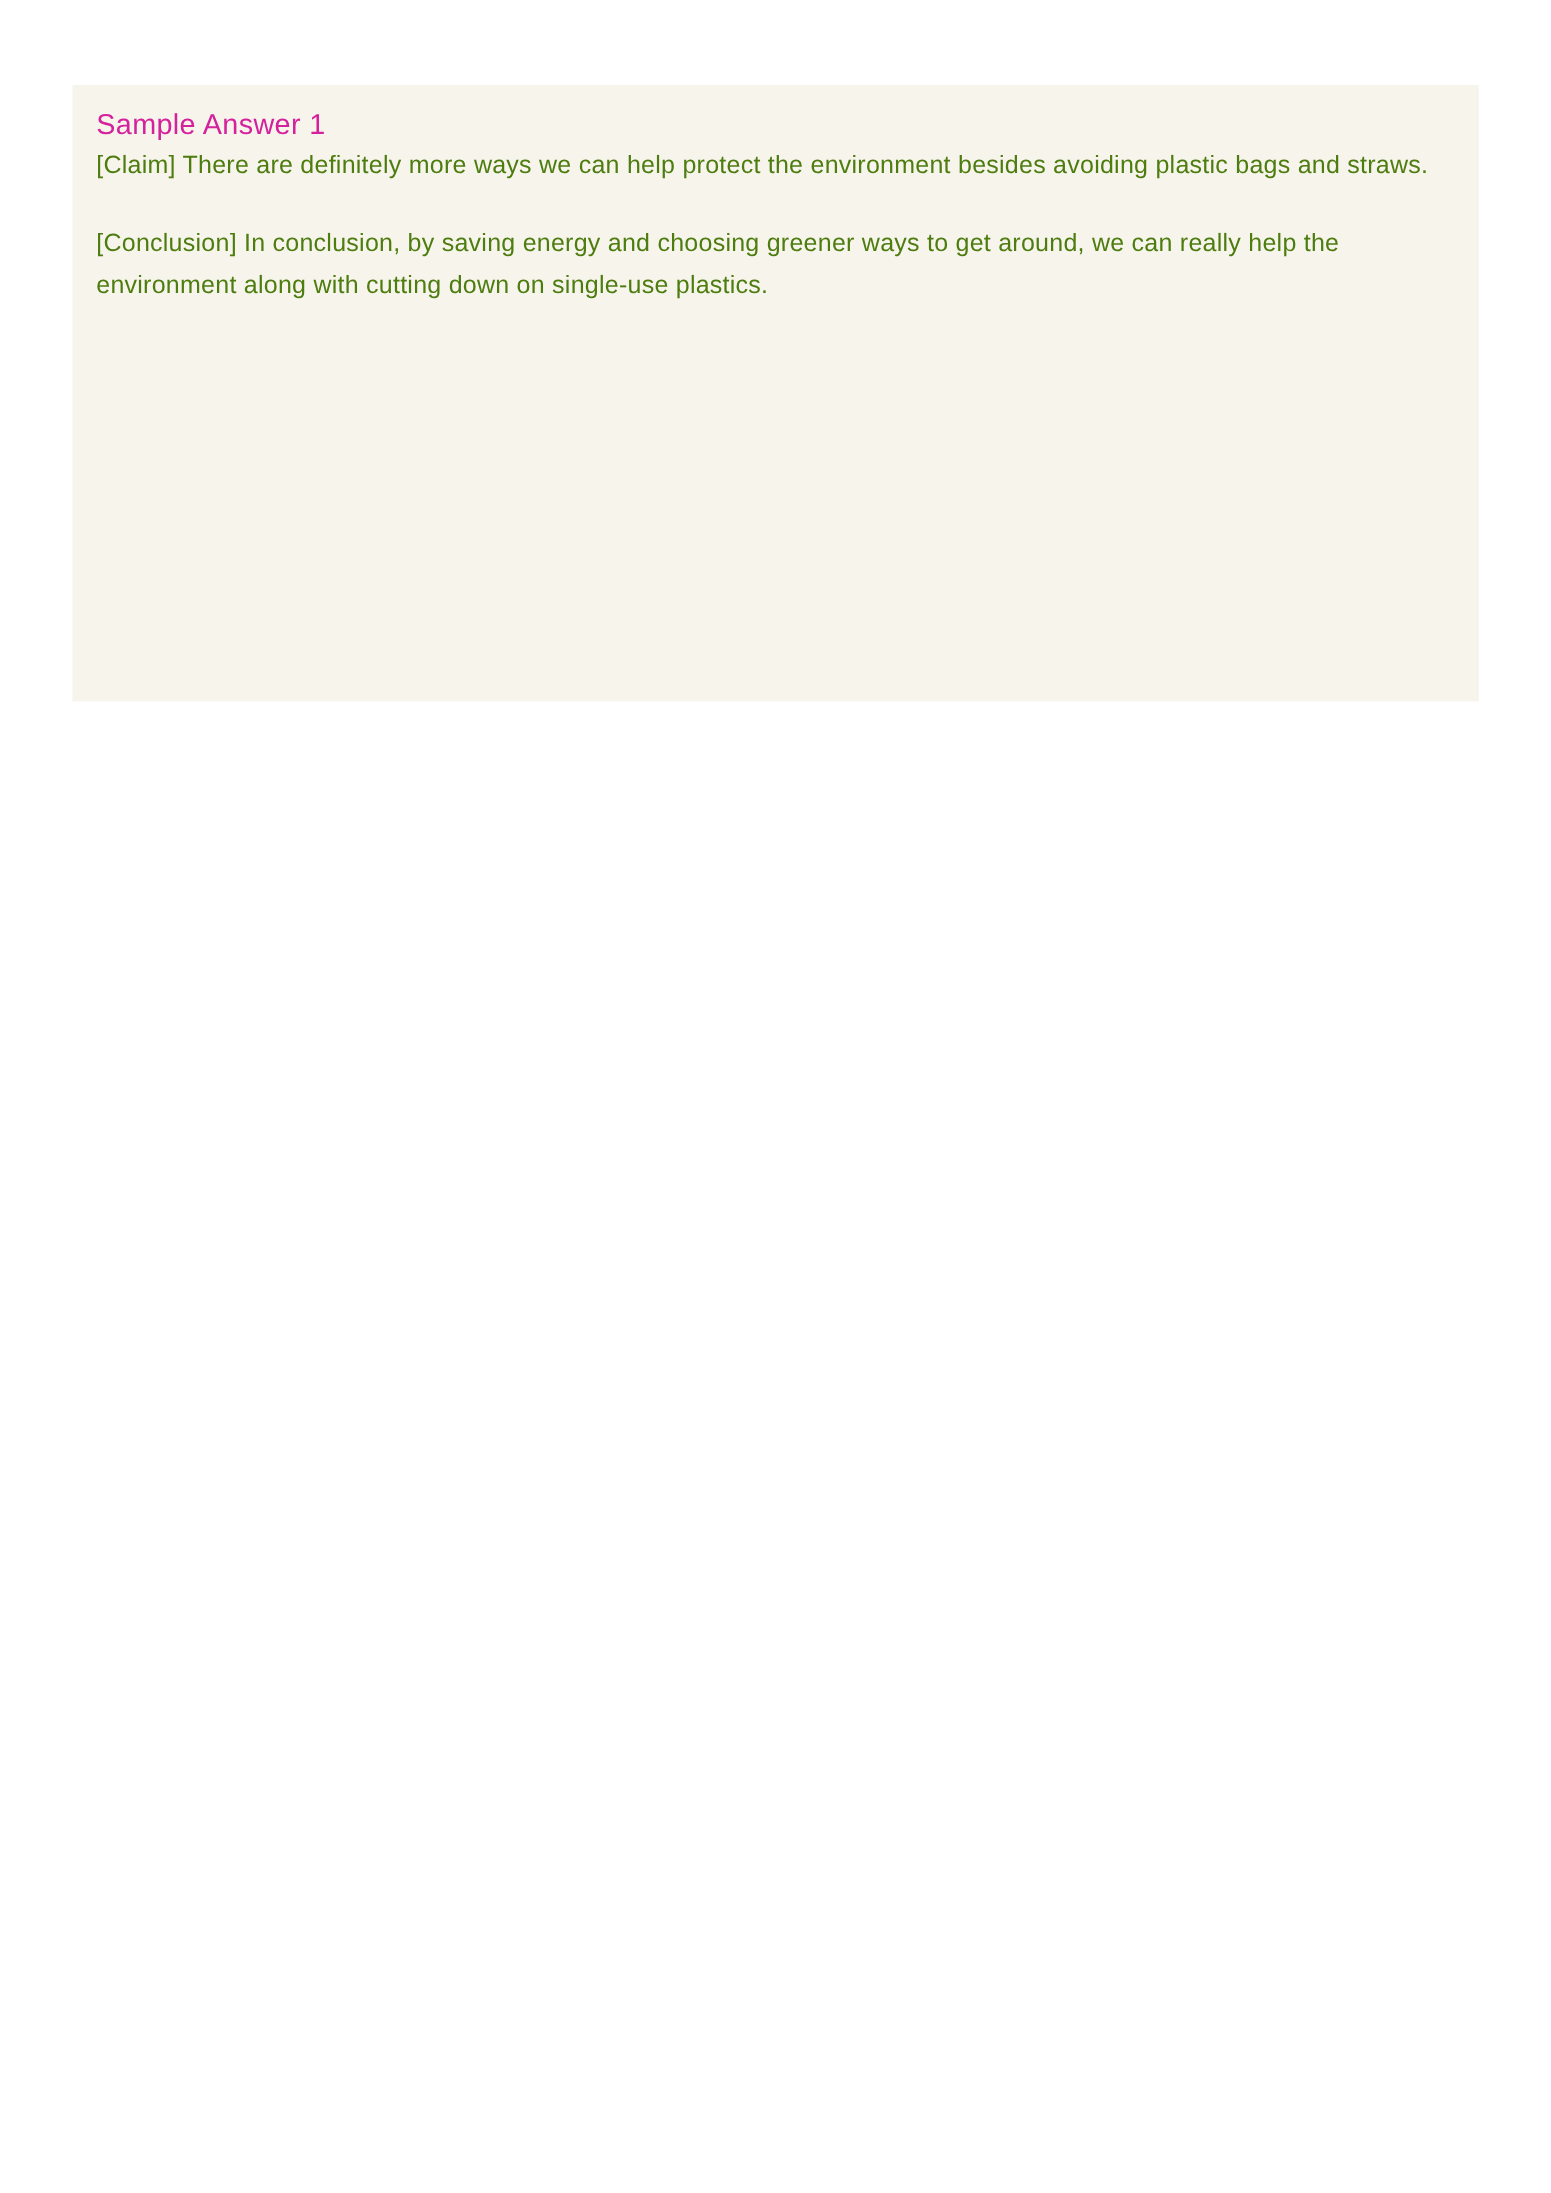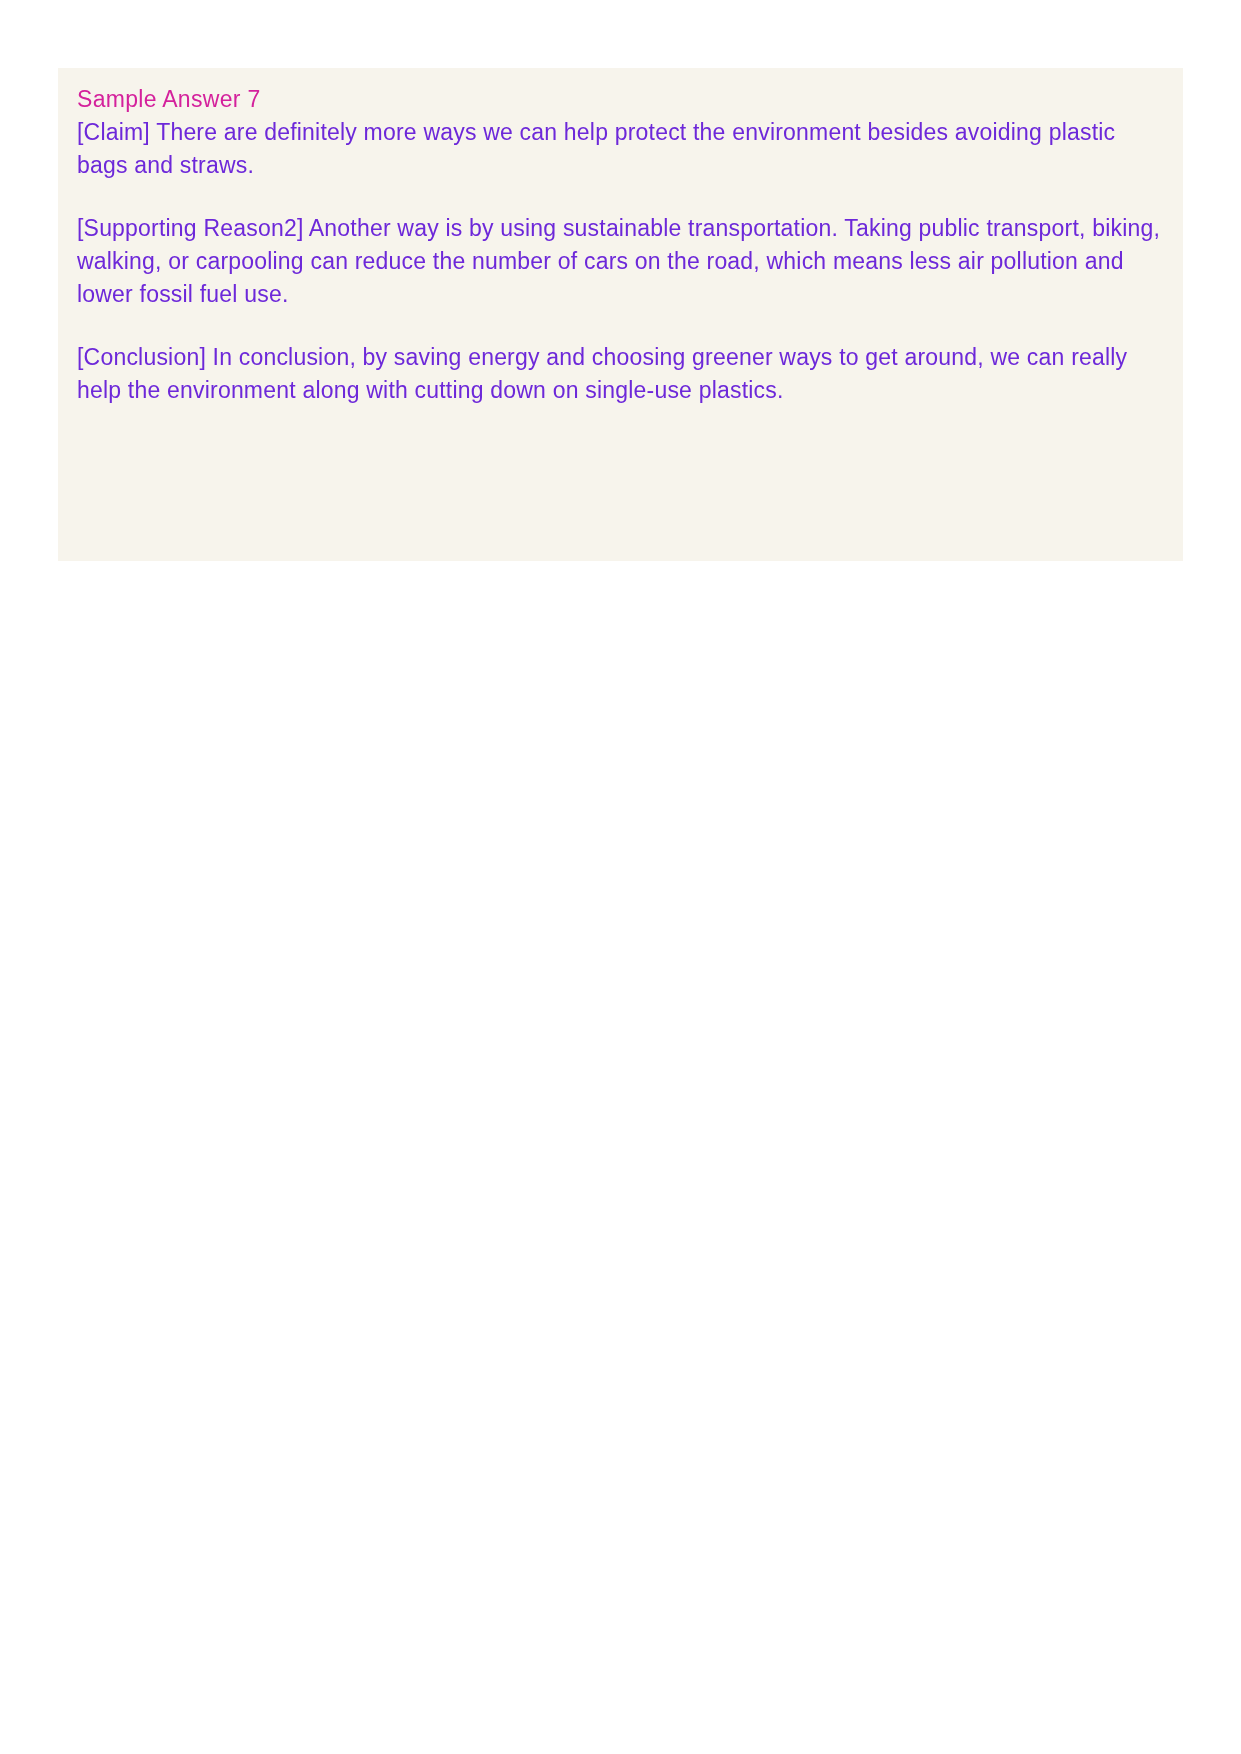--- a/index.html
+++ b/index.html
@@ -27,33 +27,32 @@
   .card-heading {
     margin: 0;
     font-size: 23px;
     line-height: 33px;
     font-weight: 400;
     color: #d4219c;
     letter-spacing: 0.3px;
   }
   .card-paragraph {
     margin: 30px 0 0 0;
-    font-size: 23px;
+    font-size: 20px;
     line-height: 33px;
     font-weight: 400;
-    color: #6d28d9;
+    color: #4d7c0f;
     letter-spacing: 0.2px;
   }
   .card-paragraph.first {
     margin-top: 0;
   }
 </style>
 </head>
 <body>
 
 <div>
   <section class="answer-card">
-    <h2 class="card-heading">Sample Answer 7</h2>
+    <h2 class="card-heading">Sample Answer 1</h2>
     <p class="card-paragraph first">[Claim] There are definitely more ways we can help protect the environment besides avoiding plastic bags and straws.</p>
-    <p class="card-paragraph">[Supporting Reason2] Another way is by using sustainable transportation. Taking public transport, biking, walking, or carpooling can reduce the number of cars on the road, which means less air pollution and lower fossil fuel use.</p>
     <p class="card-paragraph">[Conclusion] In conclusion, by saving energy and choosing greener ways to get around, we can really help the environment along with cutting down on single-use plastics.</p>
   </section>
 </div>
 
 </body></html>

